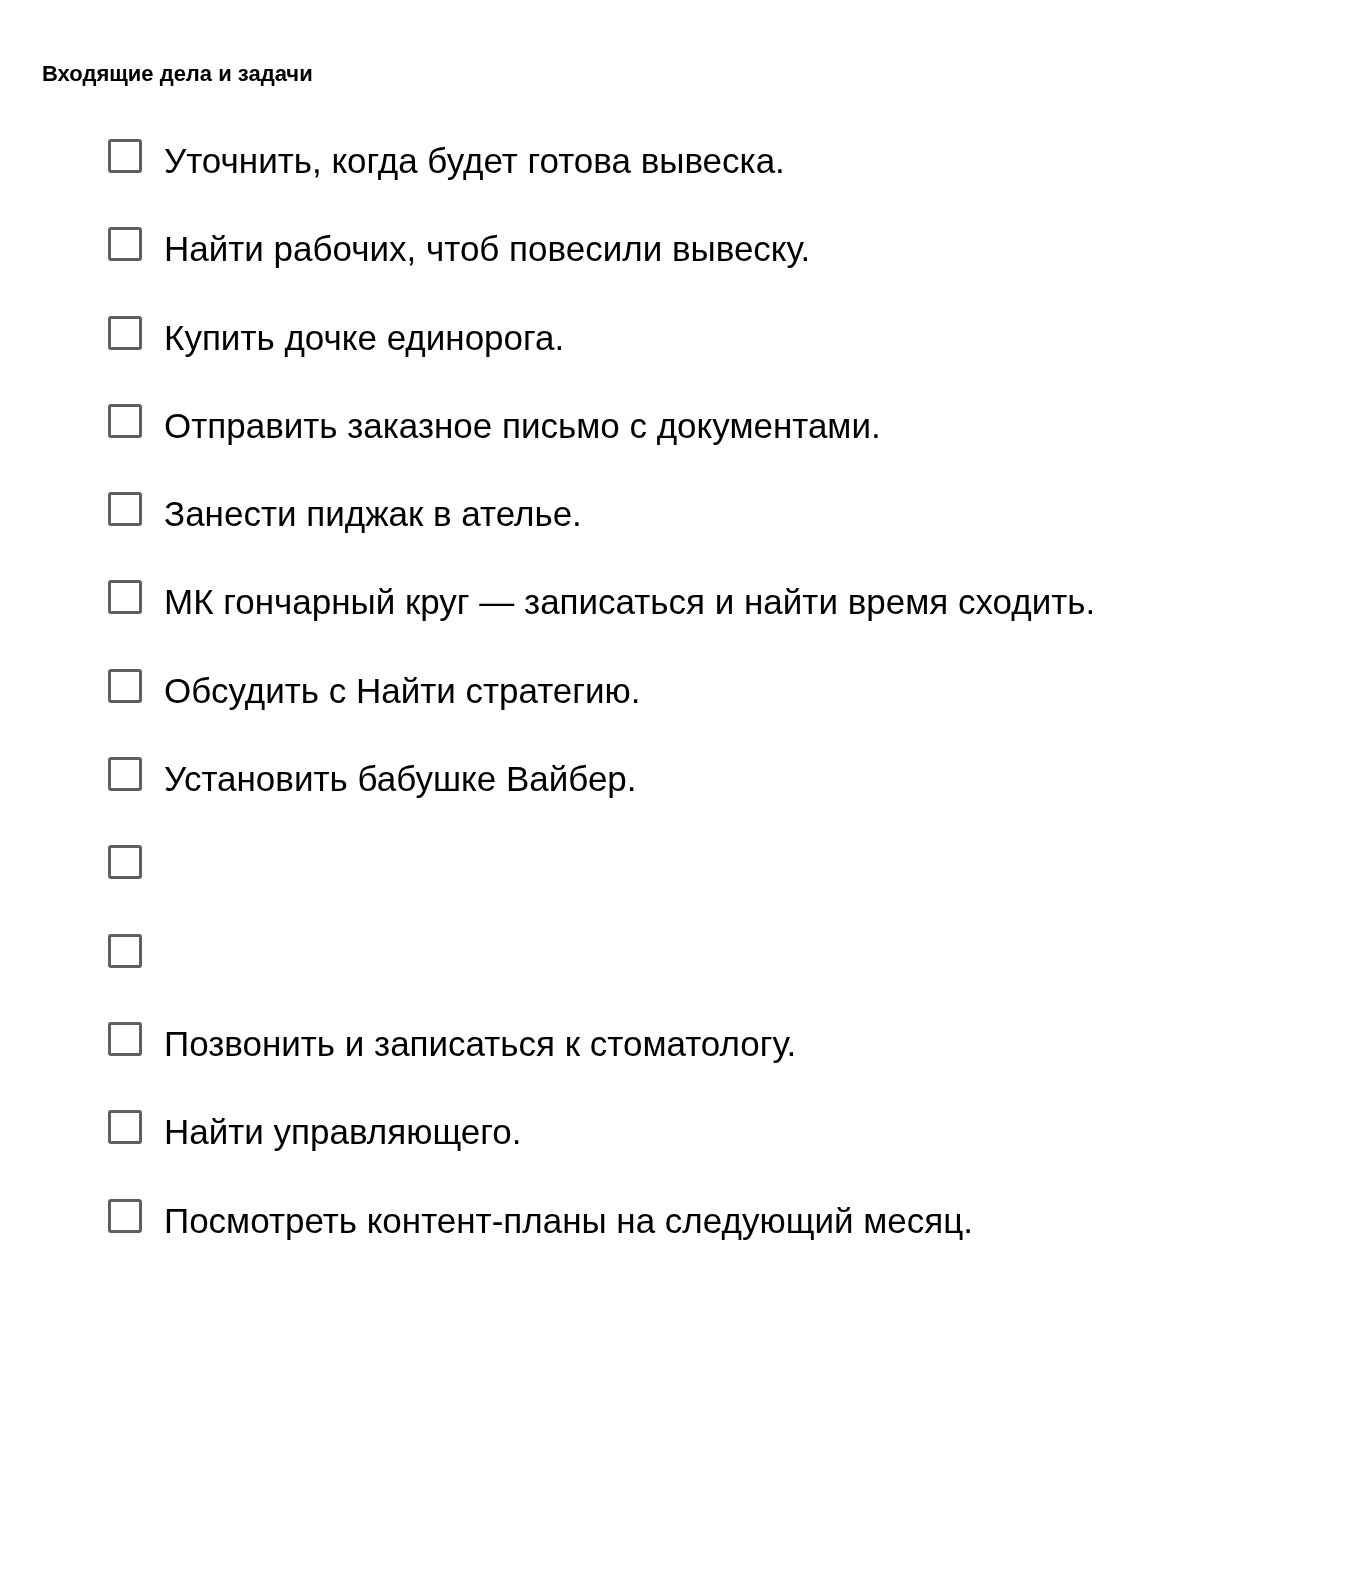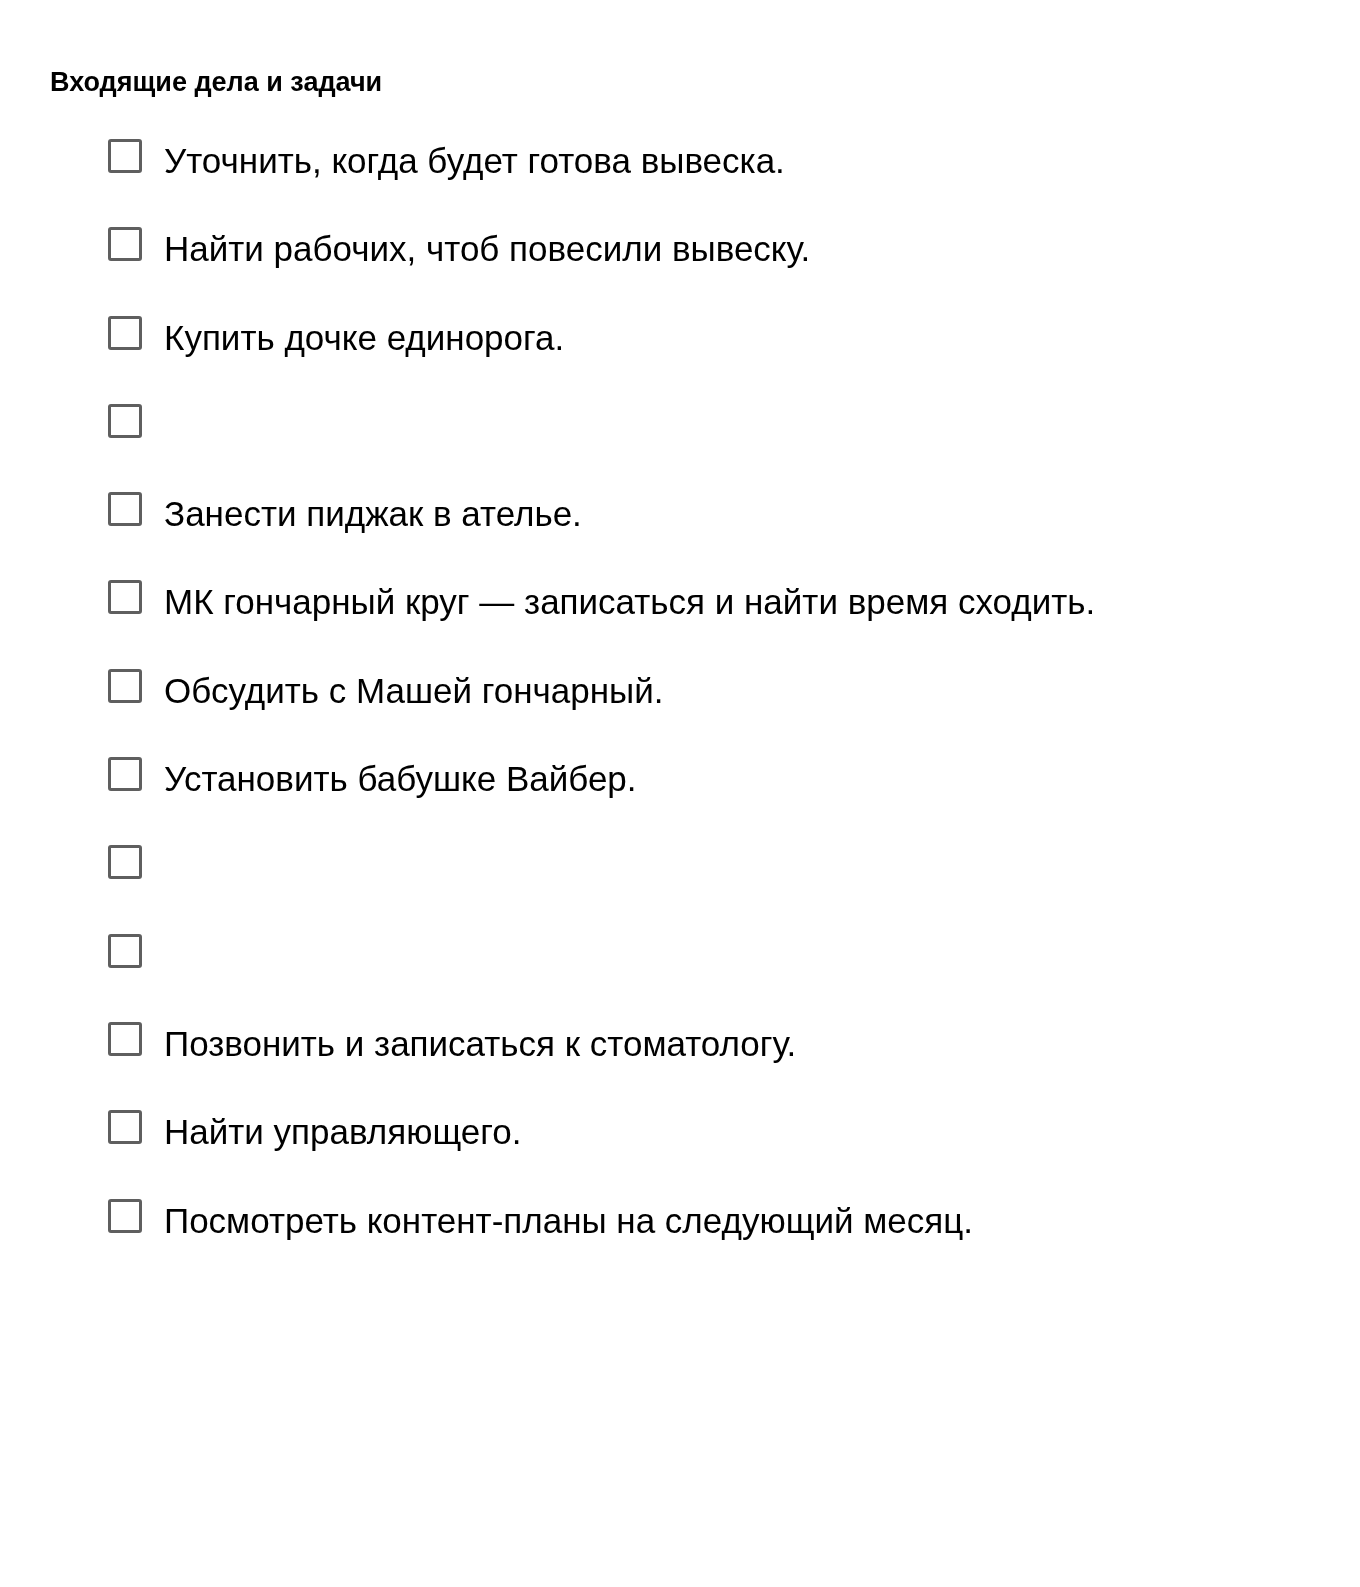--- a/index.html
+++ b/index.html
@@ -2,21 +2,21 @@
 <html><head>
   <meta charset="utf-8">
   <style>
     html, body { margin: 0; padding: 0; background: #ffffff; }
     body {
       width: 1360px; height: 1587px; position: relative; overflow: hidden;
       font-family: "Liberation Sans", sans-serif; color: #000000;
     }
     .title {
       position: absolute; left: 42px; top: 52px;
-      font-size: 27px; font-weight: bold; line-height: 44px; margin: 8px;
+      font-size: 22px; font-weight: bold; line-height: 44px; margin: 0;
     }
     .list { position: absolute; left: 108px; top: 139px; margin: 0; padding: 0; list-style: none; }
     .item {
       display: flex; height: 44px; margin-bottom: 44.3px;
     }
     .checkbox {
       width: 28px; height: 28px; border: 3px solid #5f5f5f; border-radius: 3px;
       box-sizing: content-box; flex: 0 0 auto; margin-right: 22px; cursor: pointer;
     }
     .label { font-size: 35px; line-height: 44px; white-space: nowrap; }
@@ -34,32 +34,33 @@
   <li class="item">
       <span class="checkbox"></span>
       <span class="label">Найти рабочих, чтоб повесили вывеску.</span>
     </li>
   <li class="item">
       <span class="checkbox"></span>
       <span class="label">Купить дочке единорога.</span>
     </li>
   <li class="item">
       <span class="checkbox"></span>
+      <span class="label">Отправить заказное письмо с документами.</span>
     </li>
   <li class="item">
       <span class="checkbox"></span>
       <span class="label">Занести пиджак в ателье.</span>
     </li>
   <li class="item">
       <span class="checkbox"></span>
       <span class="label">МК гончарный круг — записаться и найти время сходить.</span>
     </li>
   <li class="item">
       <span class="checkbox"></span>
-      <span class="label">Обсудить с Машей гончарный.</span>
+      <span class="label">Обсудить с Найти стратегию.</span>
     </li>
   <li class="item">
       <span class="checkbox"></span>
       <span class="label">Установить бабушке Вайбер.</span>
     </li>
   <li class="item">
       <span class="checkbox"></span>
     </li>
   <li class="item">
       <span class="checkbox"></span>

